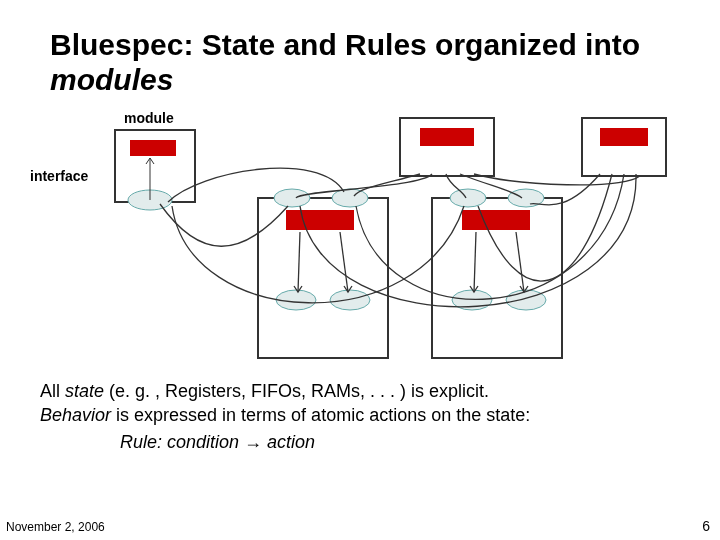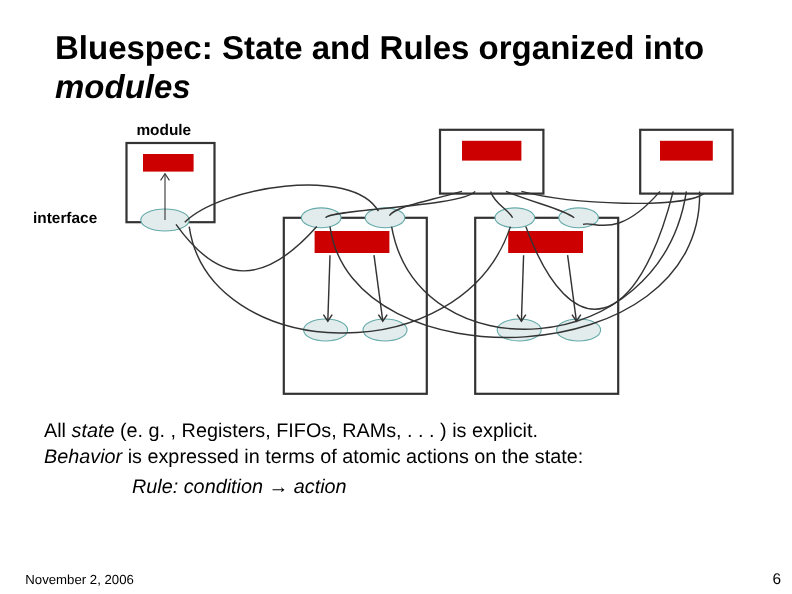--- a/index.html
+++ b/index.html
@@ -48,21 +48,21 @@
   .rule-line {
     position: absolute;
     left: 120px;
     width: 560px;
     font-size: 18px;
     font-style: italic;
   }
   .rule-arrow { font-family: Arial, sans-serif; }
   .footer-date {
     position: absolute;
-    left: 23px;
+    left: 6px;
     bottom: 6px;
     font-size: 12px;
   }
   .footer-url {
     position: absolute;
     left: 0;
     right: 0;
     bottom: 6px;
     text-align: center;
     font-size: 12px;
@@ -156,21 +156,21 @@
       <polyline points="344,286 348,292 352,286"></polyline>
 
       <path d="M476,232 L474,292"></path>
       <polyline points="470,286 474,292 478,286"></polyline>
       <path d="M516,232 L524,292"></path>
       <polyline points="520,286 524,292 528,286"></polyline>
     </g>
   </svg>
 
   <div class="label-module" style="left:124px; top:110px;">module</div>
-  <div class="label-interface" style="left:30px; top:190px;">interface</div>
+  <div class="label-interface" style="left:30px; top:168px;">interface</div>
 
   <div class="body-text" style="top:404px;">
     <span class="italic">Behavior</span><span> is expressed in terms of atomic actions on the state:</span>
   </div>
   <div class="body-text" style="top:380px;">
     <span>All </span><span class="italic">state</span><span> (e. g. , Registers, FIFOs, RAMs, . . . ) is explicit.</span>
   </div>
   <div class="rule-line" style="top:432px;">
     <span>Rule: condition </span><span class="rule-arrow">→</span><span> action</span>
   </div>

